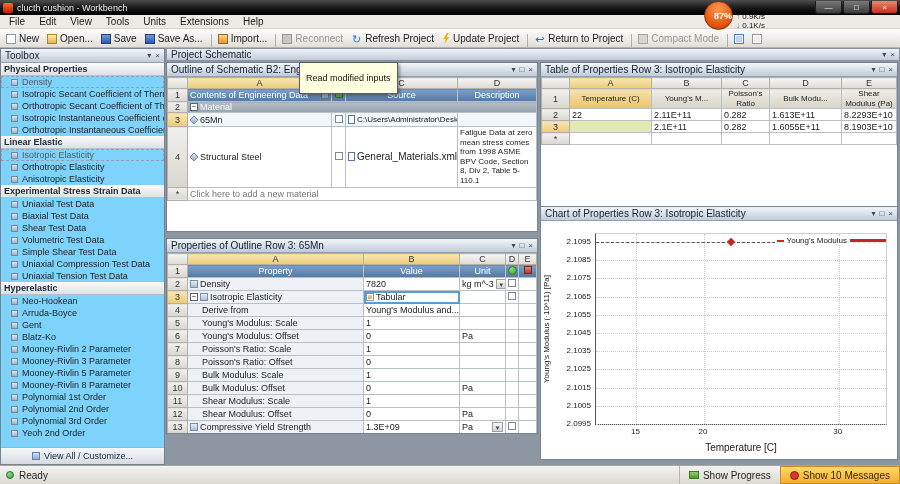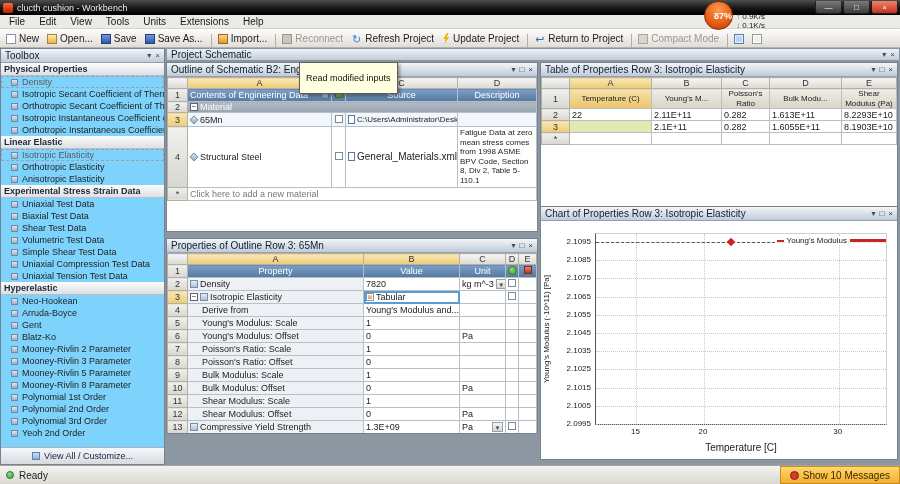--- a/index.html
+++ b/index.html
@@ -826,20 +826,24 @@
         <div class="xtick" style="left: 286.791px;">30</div>
       </div>
   </div>
 
   <div id="statusbar">
     <div id="ready">
       <span class="ready-dot"></span>
       <span>Ready</span>
     </div>
     <div id="sb-right">
+      <div class="sb-btn">
+        <span class="prog-ico"></span>
+        <span>Show Progress</span>
+      </div>
       <div class="sb-btn msg">
         <span class="msg-ico"></span>
         <span>Show 10 Messages</span>
       </div>
     </div>
   </div>
 
 </div>
 
 </body></html>

